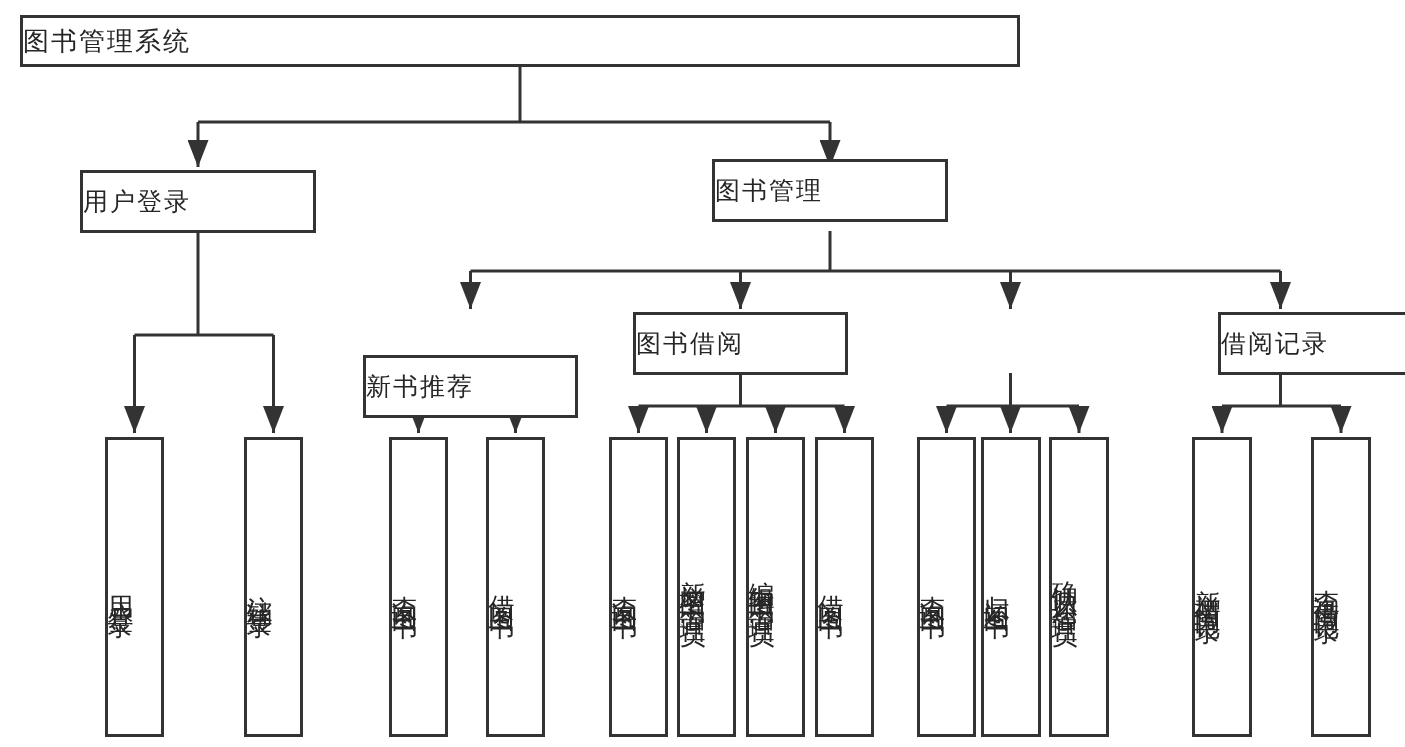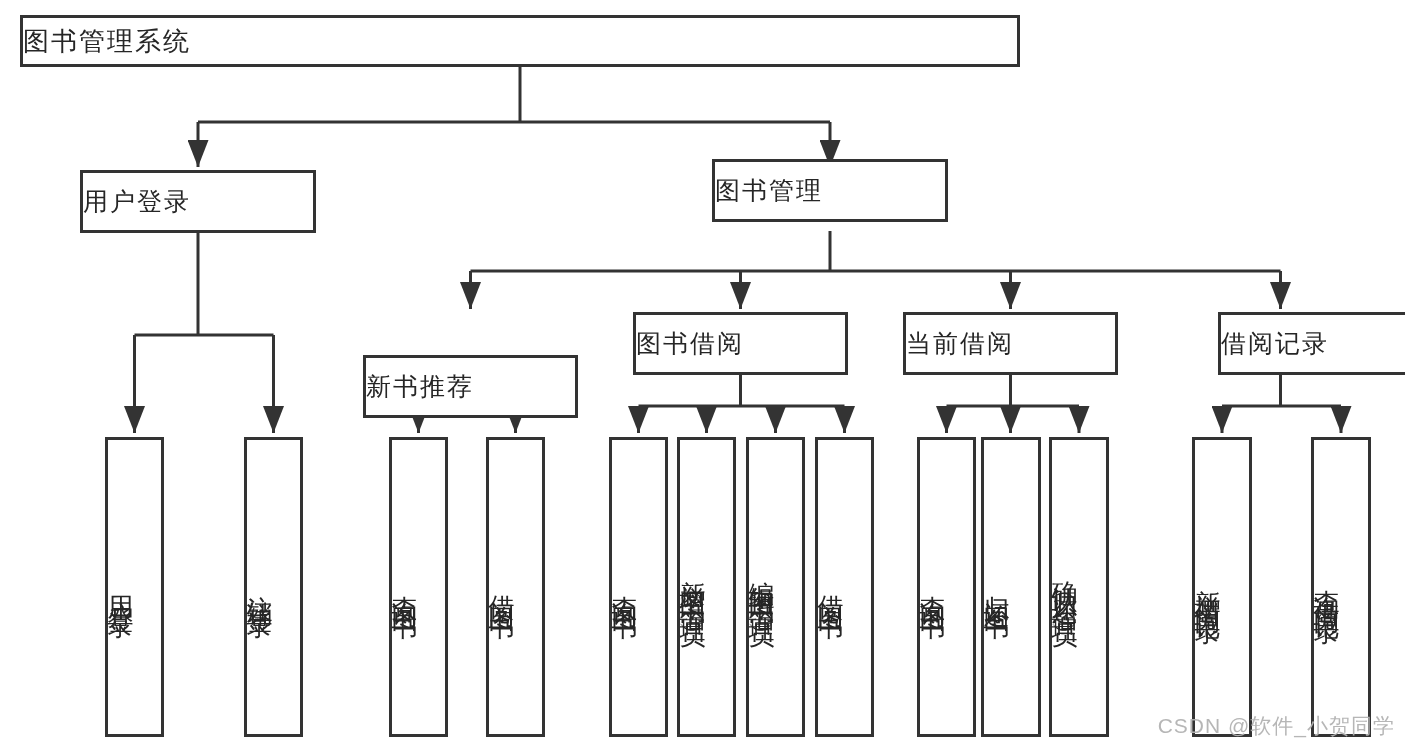--- a/index.html
+++ b/index.html
@@ -133,23 +133,20 @@
   <div class="box hbox n-mgmt">
     <span>图书管理</span>
   </div>
 
   <div class="box hbox n-newbk">
     <span>新书推荐</span>
   </div>
   <div class="box hbox n-borrow">
     <span>图书借阅</span>
   </div>
-  <div class="box hbox n-curr">
-    <span>当前借阅</span>
-  </div>
   <div class="box hbox n-record">
     <span>借阅记录</span>
   </div>
 
   <div class="box lf l1">
     <span class="vtext">用户登录</span>
   </div>
   <div class="box lf l2">
     <span class="vtext">注销登录</span>
   </div>
@@ -184,15 +181,14 @@
     <span class="vtext">确认归还（管理员）</span>
   </div>
 
   <div class="box lf l12">
     <span class="vtext">新增借阅记录</span>
   </div>
   <div class="box lf l13">
     <span class="vtext">查询借阅记录</span>
   </div>
 
-  <div class="watermark">CSDN @软件_小贺同学</div>
 
 </div>
 
 </body></html>

